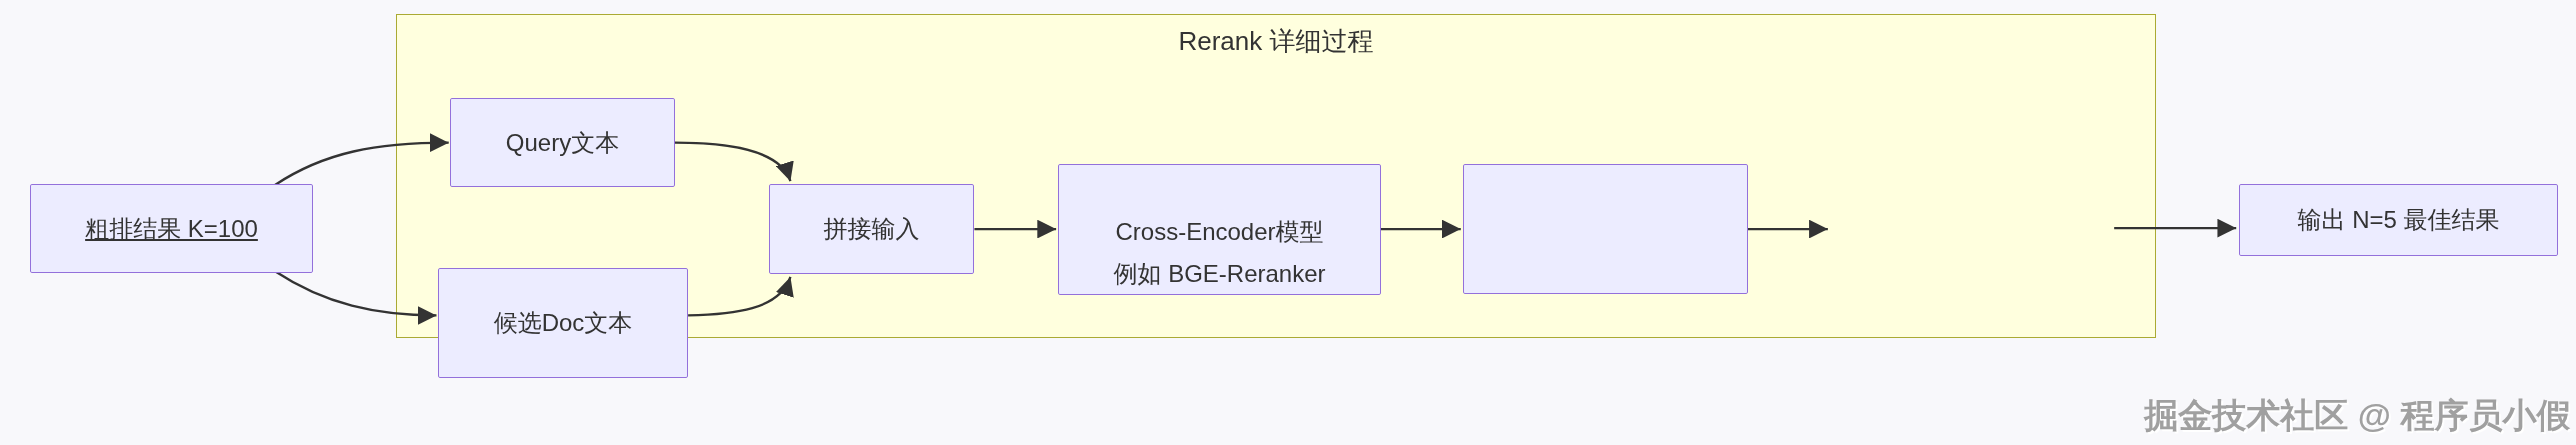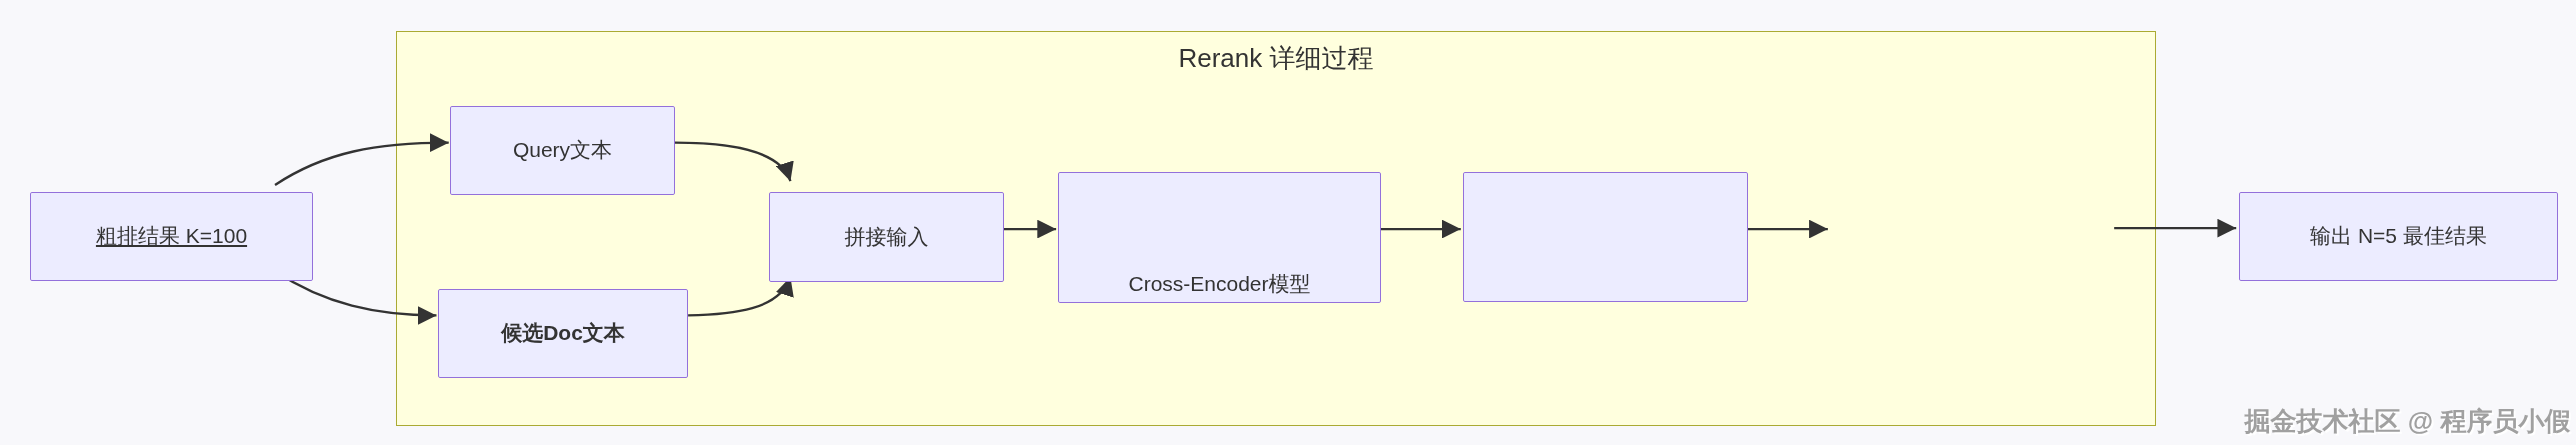--- a/index.html
+++ b/index.html
@@ -19,23 +19,23 @@
     width: 2576px;
     height: 445px;
     background: var(--background);
     font-family: "Liberation Sans", "DejaVu Sans", sans-serif;
     color: var(--text);
     overflow: hidden;
   }
   .cluster {
     position: absolute;
     left: 396px;
-    top: 31px;
+    top: 14px;
     width: 1760px;
-    height: 395px;
+    height: 324px;
     box-sizing: border-box;
     background: var(--cluster-fill);
     border: 1.4px solid var(--cluster-border);
   }
   .cluster-title {
     position: absolute;
     top: 8.5px;
     left: 0;
     width: 100%;
     text-align: center;
@@ -46,52 +46,51 @@
     position: absolute;
     box-sizing: border-box;
     background: var(--node-fill);
     border: 1.9px solid var(--node-border);
     border-radius: 1.9px;
     display: flex;
     flex-direction: column;
     align-items: center;
     justify-content: center;
     text-align: center;
-    font-size: 21px;
+    font-size: 24px;
     line-height: 1.72;
     color: var(--text);
-    margin-top: 8px;
   }
   .node span { display: block; white-space: nowrap; }
   #node-coarse-result { left: 30px;   top: 184px; width: 283px; height: 89px; text-decoration: underline; }
   #node-query-text    { left: 450px;  top: 98px; width: 225px; height: 89px; }
-  #node-doc-text      { left: 438px;  top: 281px; width: 250px; height: 89px; font-weight: bold; }
-  #node-concat-input  { left: 769px;  top: 184px; width: 235px; height: 90px; }
+  #node-doc-text      { left: 438px;  top: 268px; width: 250px; height: 110px; }
+  #node-concat-input  { left: 769px;  top: 184px; width: 205px; height: 90px; }
   #node-cross-encoder { left: 1058px; top: 164px; width: 323px; height: 131px; justify-content: flex-end; }
   #node-score         { left: 1463px; top: 164px; width: 285px; height: 130px; }
   #node-sort          { left: 1830px; top: 184px; width: 285px; height: 89px; }
-  #node-output        { left: 2239px; top: 184px; width: 319px; height: 89px; }
+  #node-output        { left: 2239px; top: 184px; width: 319px; height: 72px; }
   svg.edges {
     position: absolute;
     left: 0; top: 0;
     width: 2576px;
     height: 445px;
     pointer-events: none;
   }
   svg.edges path.line {
     fill: none;
     stroke: var(--edge);
     stroke-width: 2.5px;
   }
   svg.edges .arrowhead { fill: var(--edge); }
   .watermark {
     position: absolute;
     right: 5.6px;
     bottom: 5.6px;
-    font-size: 26px;
+    font-size: 34px;
     font-weight: bold;
     color: var(--watermark);
     text-shadow: 1.9px 1.9px 0.9px #ffffff;
     white-space: nowrap;
   }
 </style>
 </head>
 <body>
 
 <div id="stage">
@@ -127,20 +126,21 @@
   <div class="node" id="node-doc-text">
     <span>候选Doc文本</span>
   </div>
 
   <div class="node" id="node-concat-input">
     <span>拼接输入</span>
   </div>
 
   <div class="node" id="node-cross-encoder">
     <span>Cross-Encoder模型</span>
+    <span>例如 BGE-Reranker</span>
   </div>
 
   <div class="node" id="node-score">
   </div>
 
 
   <div class="node" id="node-output">
     <span>输出 N=5 最佳结果</span>
   </div>
 

